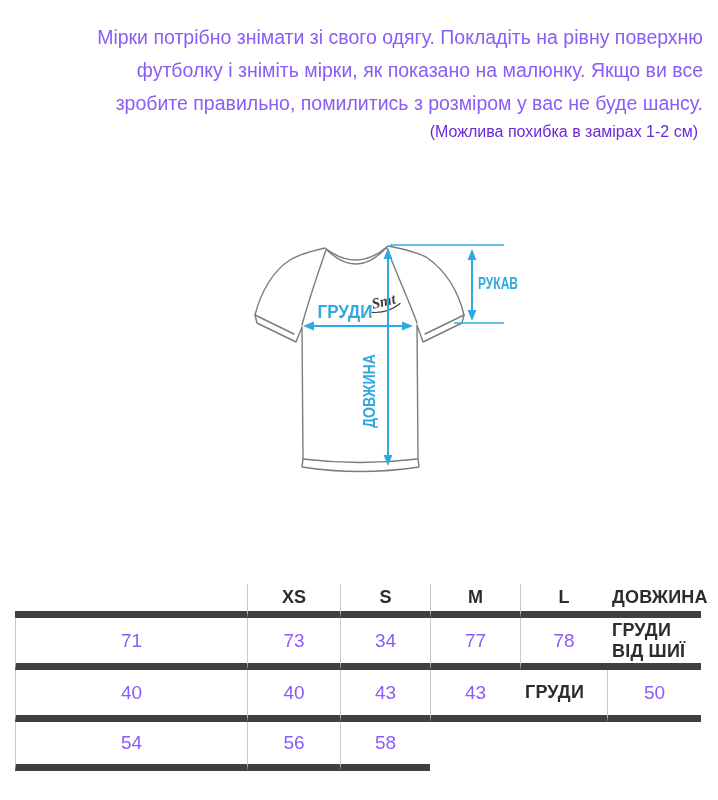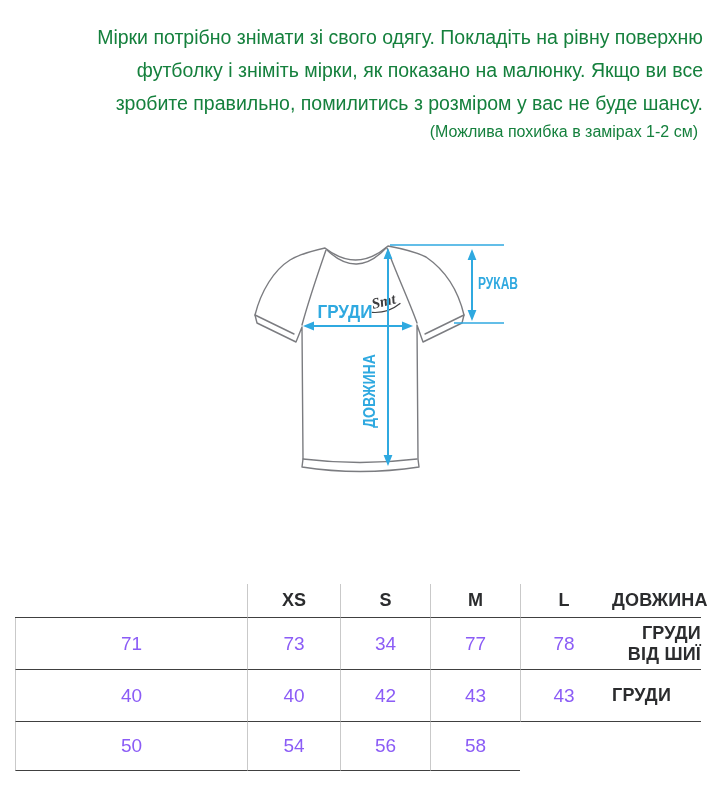--- a/index.html
+++ b/index.html
@@ -8,38 +8,38 @@
     width:718px;height:800px;
     font-family:"Liberation Sans", sans-serif;
     color:#3e3f44;
     overflow:hidden;
   }
   
   .intro{
     position:absolute;top:21px;right:15px;left:20px;
     text-align:right;
     font-size:19.5px;line-height:33px;
-    color:#15803d;
+    color:#8b5cf6;
   }
   .note{
     position:absolute;top:122px;right:20px;
     text-align:left;
     font-size:16px;line-height:20px;
-    color:#15803d;
+    color:#6d28d9;
   }
   
   .diagram{position:absolute;left:230px;top:233px;width:300px;height:254px;}
   
   .size-table{
     position:absolute;left:15px;top:584px;width:686px;
     display:grid;
     grid-template-columns:232px 93px 90px 90px 87px 94px;
     grid-template-rows:34px 52px 52px 49px;
   }
-  .cell{display:flex;align-items:center;border-bottom:1px solid #404040;text-align:right;}
+  .cell{display:flex;align-items:center;border-bottom:7px solid #404040;}
   .th{justify-content:center;font-weight:bold;font-size:18px;color:#2b2c2e;}
   .rl{justify-content:flex-start;padding-left:5px;font-weight:bold;font-size:18px;color:#2b2c2e;letter-spacing:.2px;}
   .td{justify-content:center;font-size:19px;color:#8b5cf6;}
   .bl{border-left:1px solid #c9c9c9;}
 </style>
 </head>
 <body>
 
 <div class="intro">
   <div>Мірки потрібно знімати зі свого одягу. Покладіть на рівну поверхню</div>
@@ -118,21 +118,20 @@
   <div class="cell rl">ДОВЖИНА</div>
   <div class="cell td bl">71</div>
   <div class="cell td bl">73</div>
   <div class="cell td bl">34</div>
   <div class="cell td bl">77</div>
   <div class="cell td bl">78</div>
 
   <div class="cell rl">ГРУДИ ВІД ШИЇ</div>
   <div class="cell td bl">40</div>
   <div class="cell td bl">40</div>
-  <div class="cell td bl">42</div>
   <div class="cell td bl">43</div>
   <div class="cell td bl">43</div>
 
   <div class="cell rl">ГРУДИ</div>
   <div class="cell td bl">50</div>
   <div class="cell td bl">54</div>
   <div class="cell td bl">56</div>
   <div class="cell td bl">58</div>
 </div>
 

